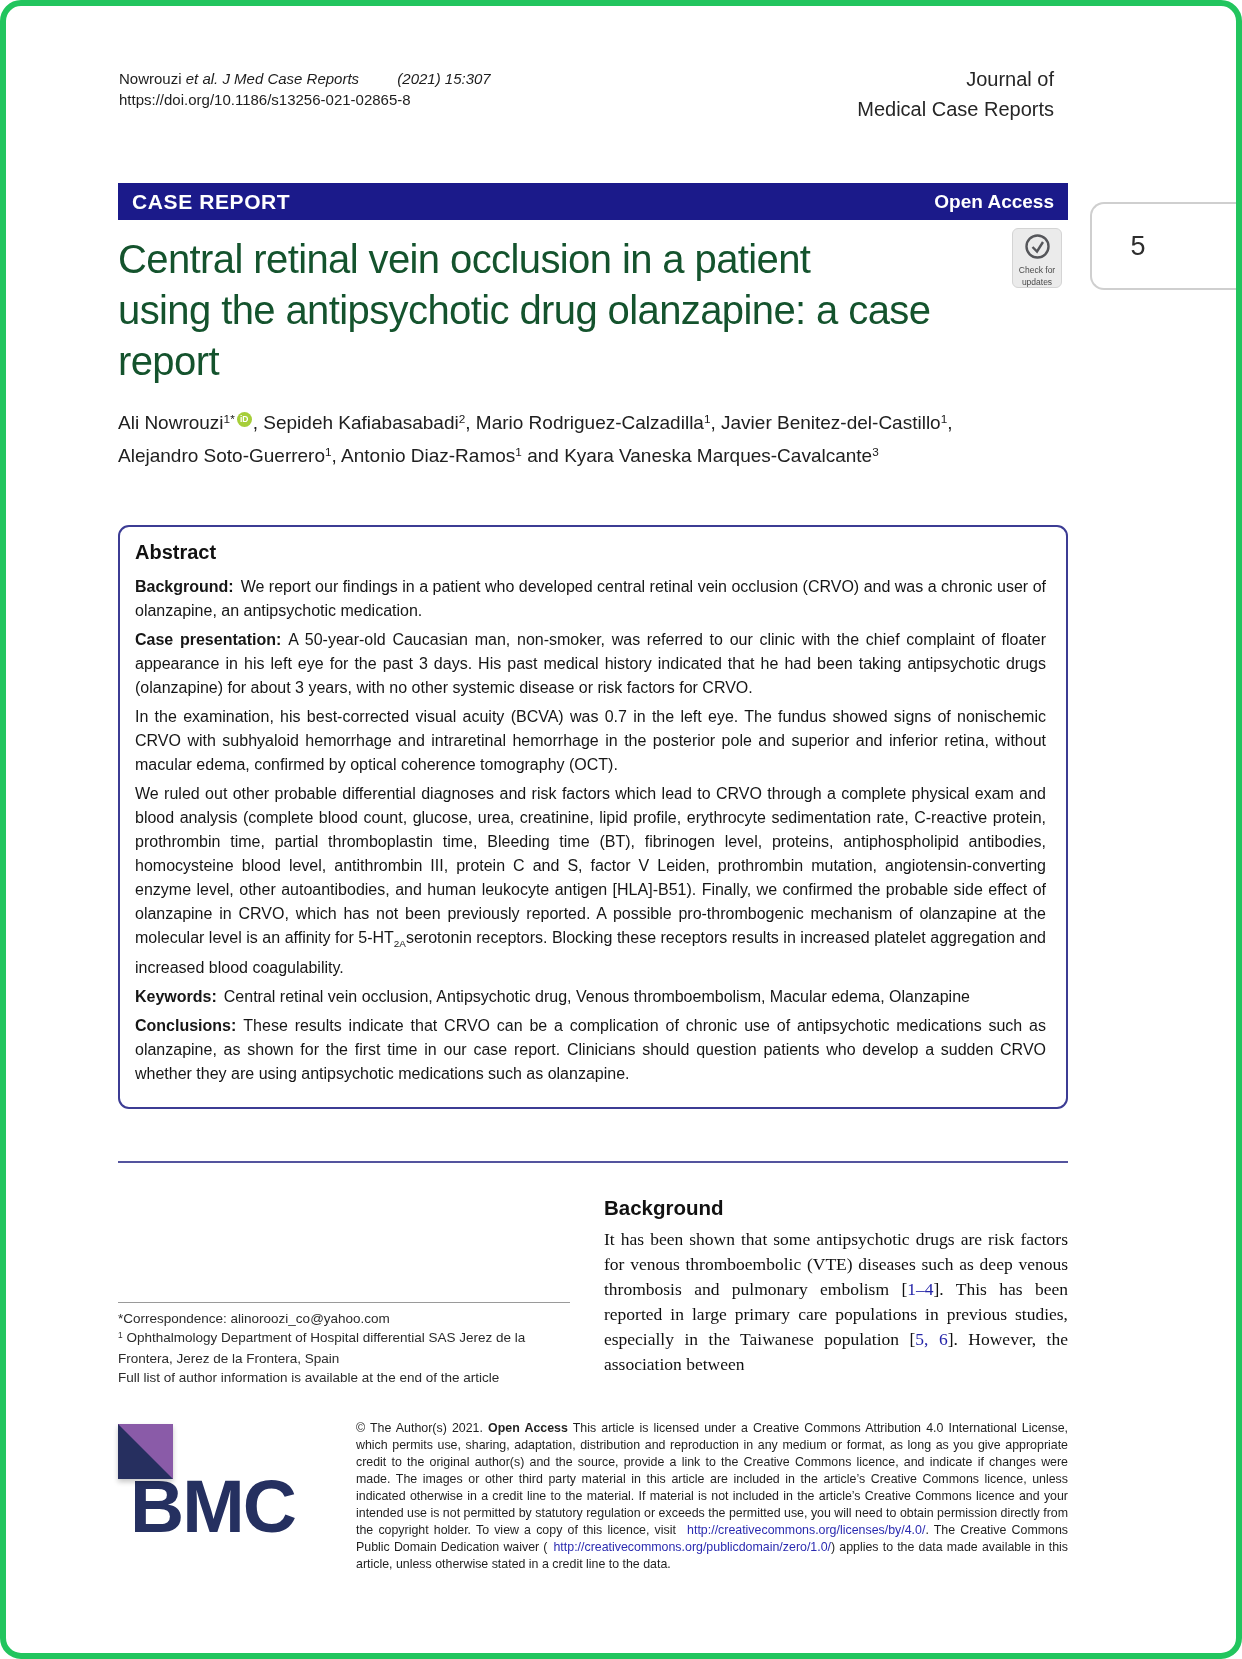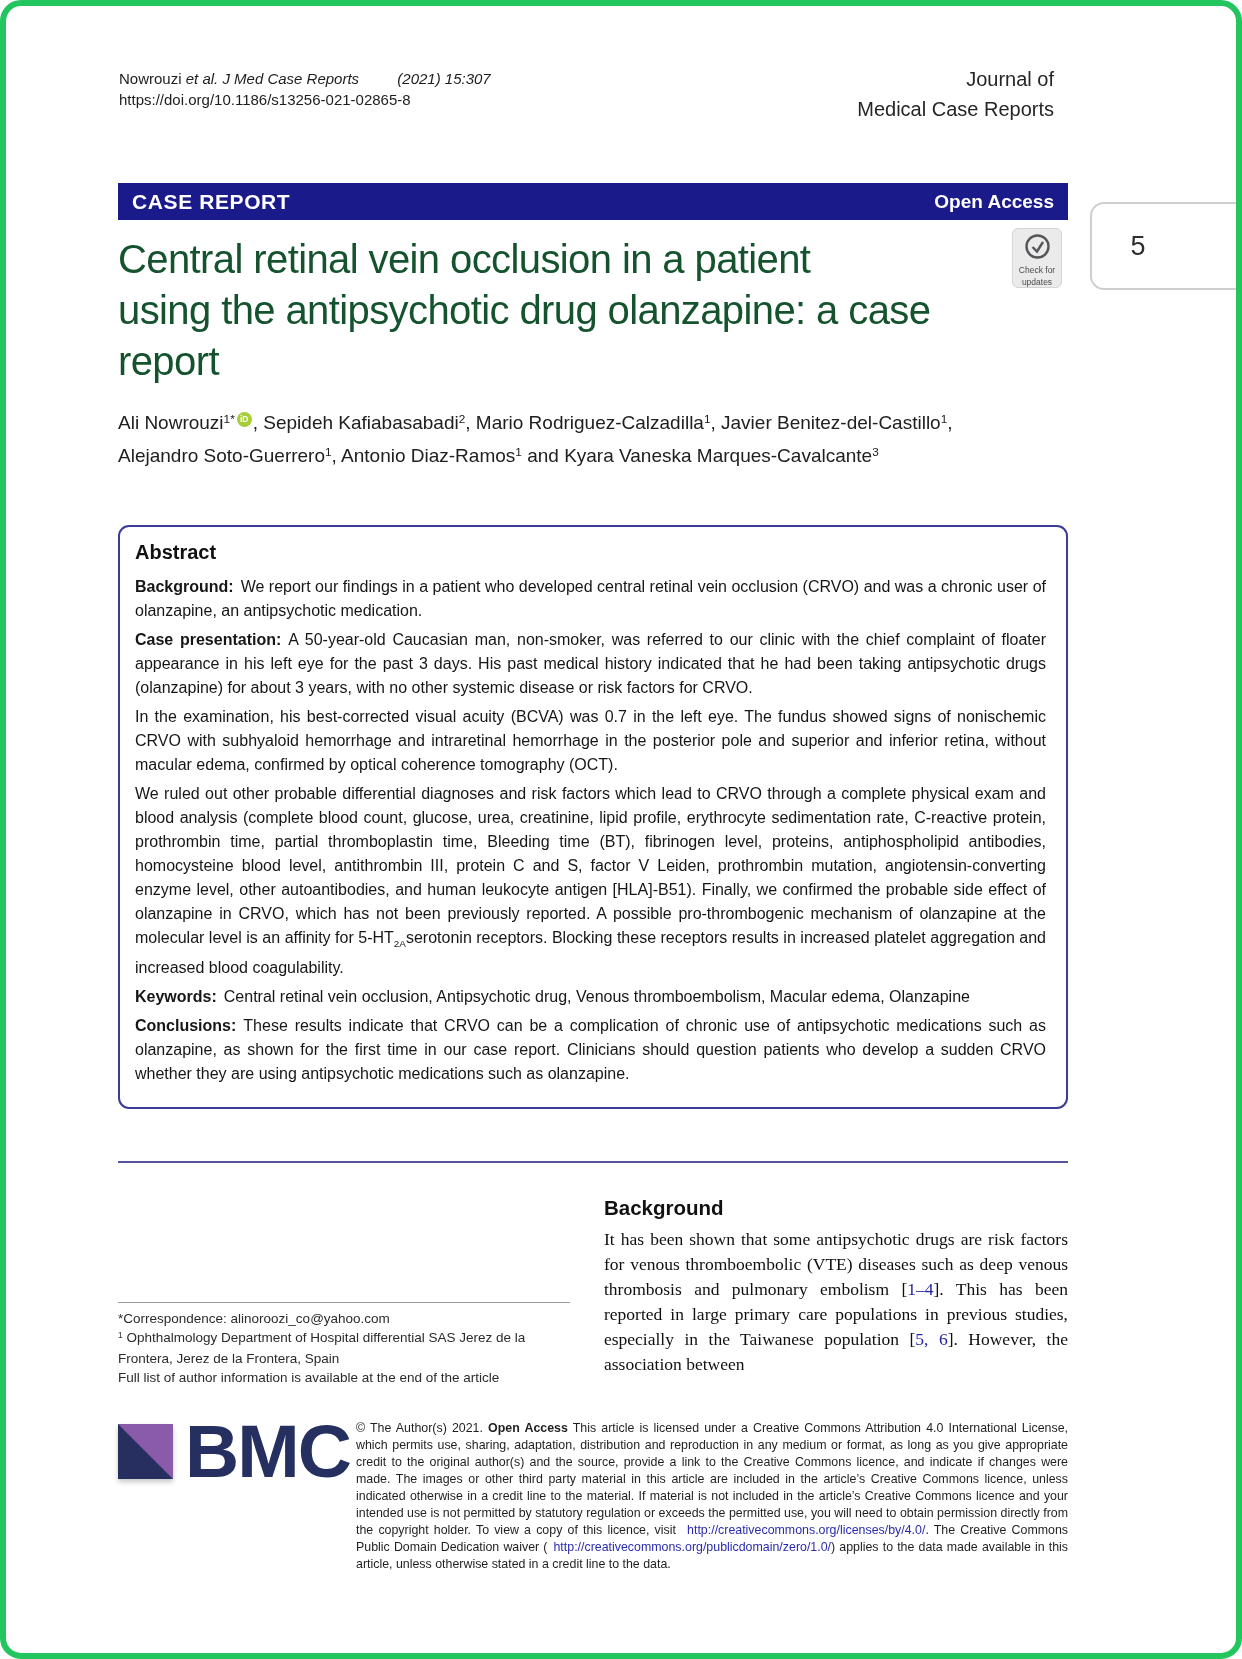--- a/index.html
+++ b/index.html
@@ -46,21 +46,21 @@
   
   .bg-sec { position:absolute; top:1190px; left:598px; width:464px; }
   .bg-h { font-size:20.5px; font-weight:700; color:#111; margin:0 0 7px; }
   .bg-par { font-family:"Liberation Serif", serif; font-size:17.5px; line-height:25px; text-align:justify; color:#101010; margin:0; }
   .ref { color:#2424a8; }
   
   .footnote { position:absolute; top:1296px; left:112px; width:452px; font-size:13.5px; line-height:19px; color:#2b2b2b; }
   .footnote .rule { border-top:1px solid #9a9a9a; margin-bottom:6px; }
   .fn-sup { font-size:0.62em; position:relative; top:-0.5em; }
   
-  .bmc { position:absolute; top:1418px; left:112px; display:flex; align-items:flex-start; }
+  .bmc { position:absolute; top:1418px; left:112px; display:flex; align-items:flex-start;flex-direction:column; }
   .bmc-mark { width:55px; height:55px; position:relative; background:#8a5ba8; box-shadow:0 3px 5px rgba(0,0,0,0.22); }
   .bmc-mark::after { content:""; position:absolute; left:0; top:0; right:0; bottom:0;
     background:#262f5f; clip-path:polygon(0 0, 100% 100%, 0 100%); }
   .bmc-text { font-size:75px; font-weight:700; color:#253060; letter-spacing:-2px; line-height:55px; margin-left:12px; }
   .copyright { position:absolute; top:1414px; left:350px; width:712px; font-size:12.4px; line-height:17px;
     text-align:justify; color:#1f1f1f; }
   .copyright .oa { font-weight:700; }
   .link { color:#2b2bb0;padding-left:6px; }
 </style>
 </head>

